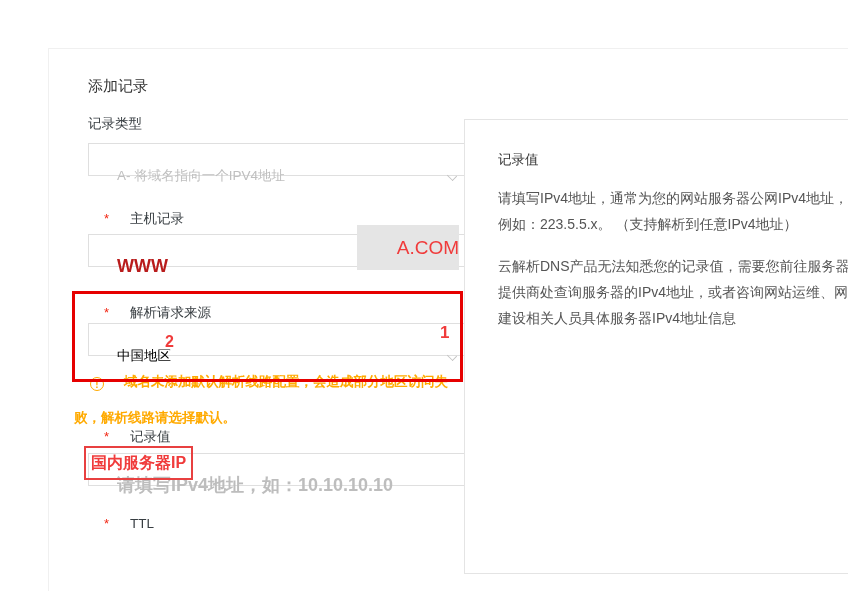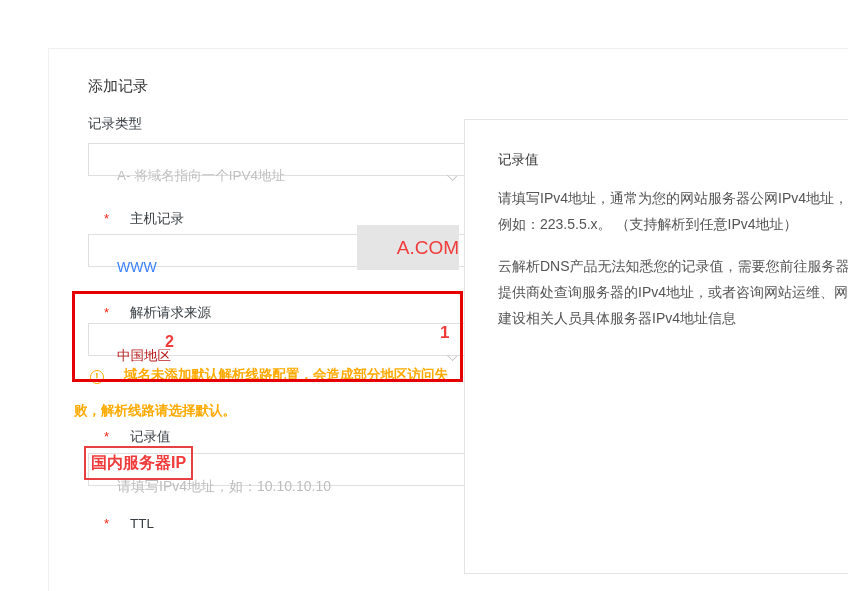--- a/index.html
+++ b/index.html
@@ -9,42 +9,42 @@
 
   .dialog-title { position:absolute; left:24px; top:13px; font-size:15px; color:#333; font-weight:500; }
   .close-btn { position:absolute; left:810px; top:10px; width:26px; height:26px; color:#9b9b9b;
                font-size:17px; line-height:26px; text-align:center; cursor:pointer; font-weight:300; }
 
   .field-label { position:absolute; font-size:13.5px; color:#373d41; }
   .req { color:#f22613; margin-right:5px; font-size:13px; }
 
   .ctrl { position:absolute; left:24px; width:396px; height:33px; border:1px solid #dfdfdf;
           background:#fff; font-size:13.5px; line-height:31px; padding:0 30px 0 12px; }
-  .ctrl input { border:none; outline:none; width:100%; height:100%; font-size:14px;
-                font-family:inherit; color:#3b82f6; background:transparent; }
+  .ctrl input { border:none; outline:none; width:100%; height:100%; font-size:18px;
+                font-family:inherit; color:#b91c1c; background:transparent;font-weight:bold; }
   .ctrl input::placeholder { color:#bdbdbd; }
-  .select-text { color:#b91c1c; display:block; overflow:hidden; white-space:nowrap; }
+  .select-text { color:#000000; display:block; overflow:hidden; white-space:nowrap; }
   .select-text.disabled { color:#bfbfbf; }
   .chev { position:absolute; right:11px; top:12px; width:8px; height:8px; }
   .chev::before { content:""; position:absolute; left:0; top:0; width:7px; height:7px;
                   border-right:1.5px solid #c3c3c3; border-bottom:1.5px solid #c3c3c3;
                   transform:rotate(45deg) scaleY(.8); }
 
   
   .anno-red-box { position:absolute; left:8px; top:227px; width:391px; height:91px;
                   border:3px solid #e60000; pointer-events:none; z-index:6; }
   .acom-note { position:absolute; left:293px; top:161px; width:102px; height:45px; background:#e5e5e5;
                color:#f03b3b; font-size:19px; line-height:45px; text-align:right; z-index:5; }
   .marker { position:absolute; color:#f03b3b; font-weight:bold; z-index:7; }
   .marker-1 { left:376px; top:259px; font-size:17px; }
   .marker-2 { left:101px; top:269px; font-size:16px; }
   .rv-note { position:absolute; left:20px; top:382px; border:2px solid #e84040; color:#f03b3b;
              font-size:16px; font-weight:bold; line-height:22px; padding:4px 5px; background:transparent; z-index:5; }
 
-  .warning { position:absolute; left:10px; top:290px; width:394px; color:#ffaa00; font-size:13.5px;
+  .warning { position:absolute; left:10px; top:297px; width:394px; color:#ffaa00; font-size:13.5px;
              font-weight:bold; line-height:22px; z-index:3; }
   .warn-icon { display:inline-block; width:14px; height:14px; border:1.5px solid #ffaa00; border-radius:50%;
                font-size:10px; line-height:13px; text-align:center; font-weight:bold; margin-right:4px;
                vertical-align:-2px; }
 
   .ttl-input { width:287px; }
   .ttl-unit { left:312px; width:76px; }
 
   .help-panel { position:absolute; left:400px; top:55px; width:432px; height:455px;
                 border:1px solid #e4e4e4; background:#fff; padding:15px 17px; }

